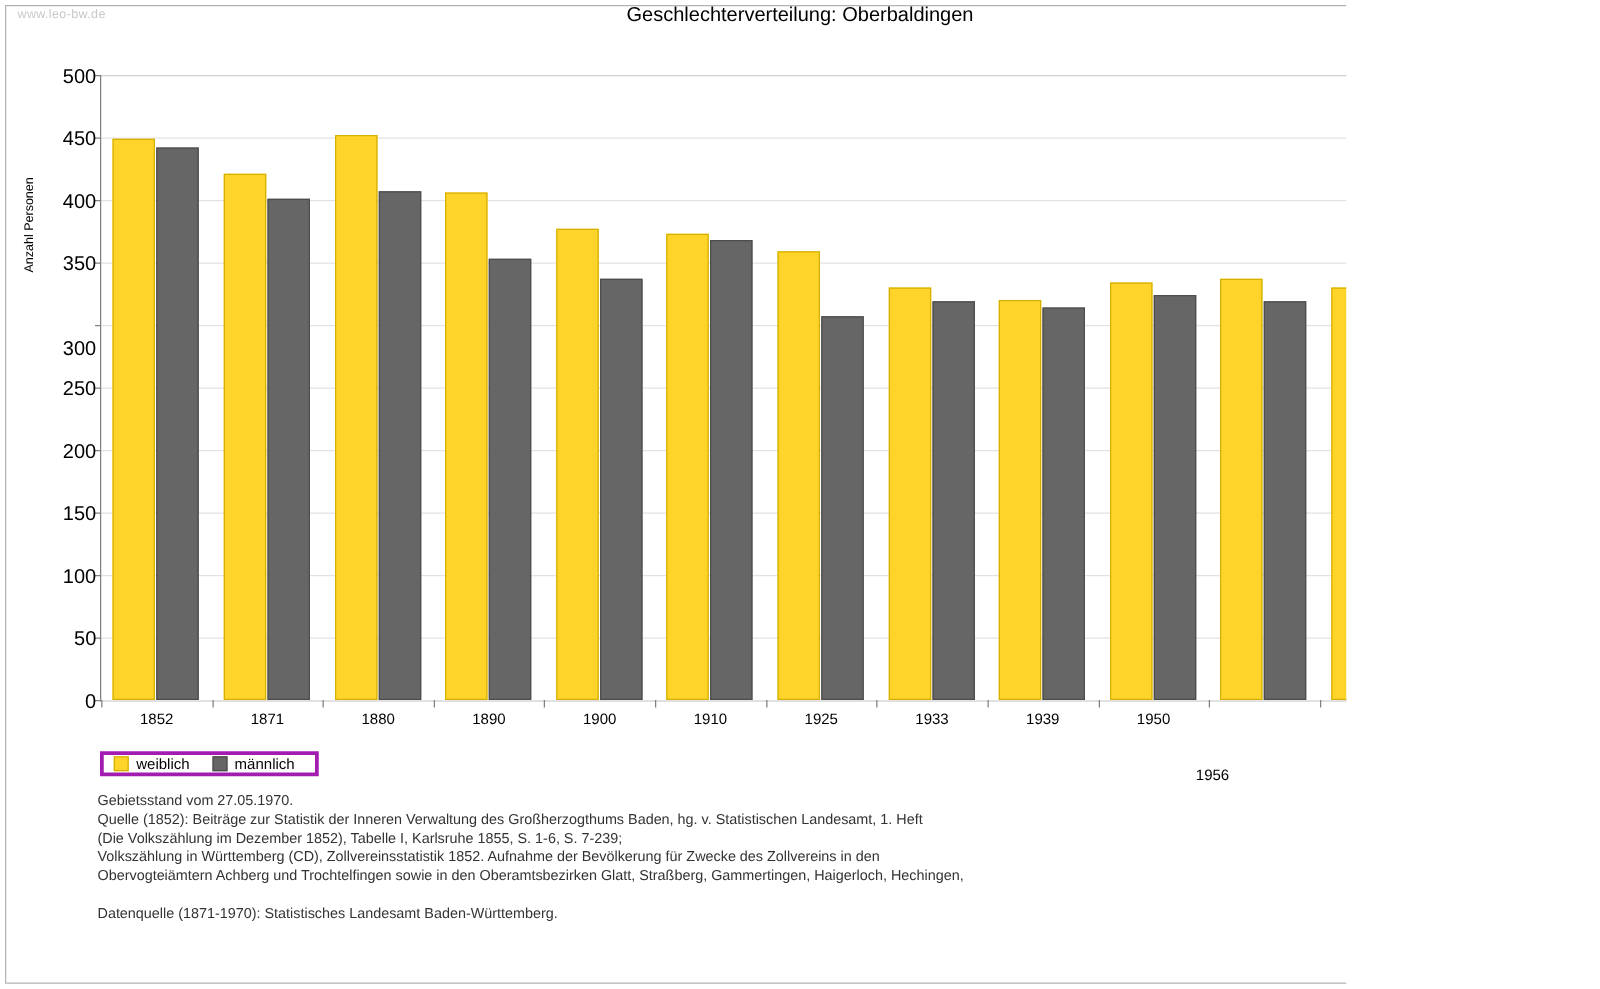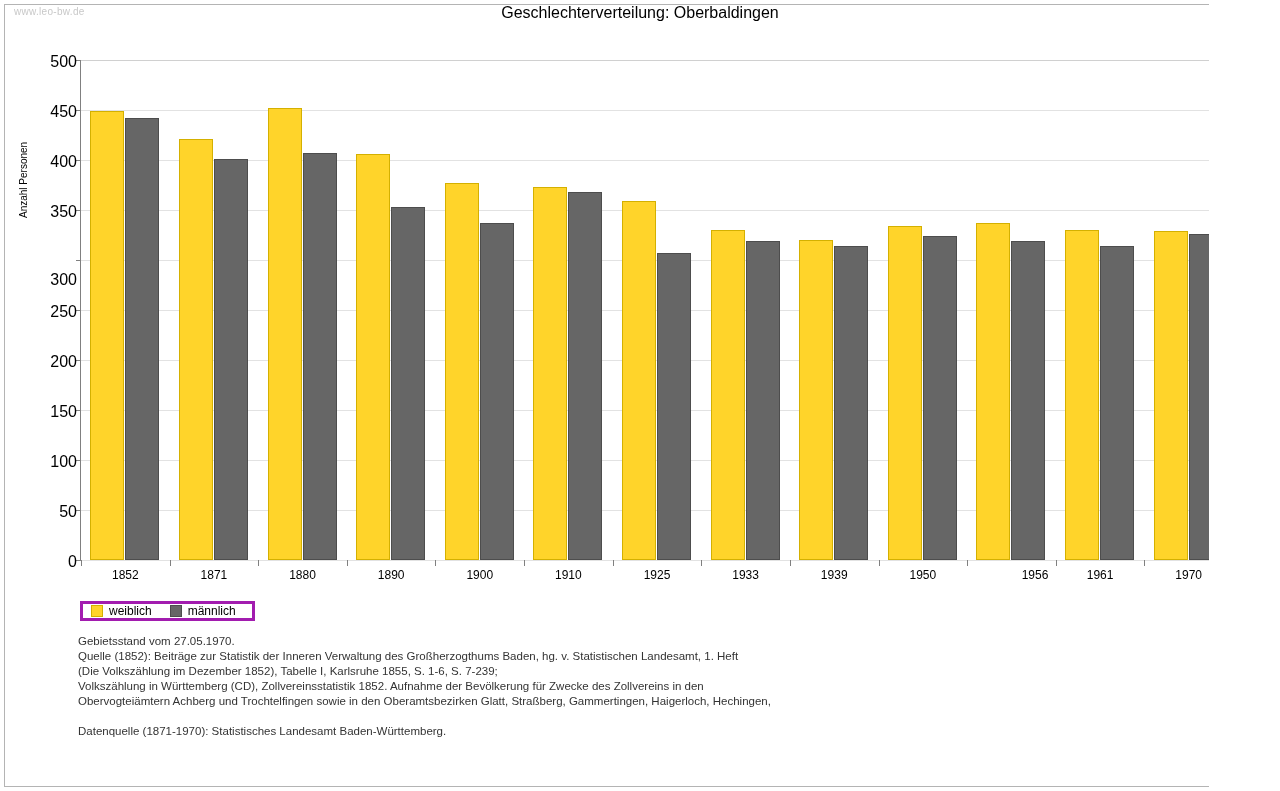--- a/index.html
+++ b/index.html
@@ -5,21 +5,21 @@
   html, body {
     margin: 0;
     padding: 0;
     background: #ffffff;
   }
   body {
     font-family: "Liberation Sans", sans-serif;
   }
   .page {
     position: relative;
-    width: 1209px;
+    width: 1077px;
     height: 791px;
     background: #ffffff;
     box-sizing: border-box;
     overflow: hidden;
     padding-left: 21px;
   }
   .frame {
     position: absolute;
     left: 4px;
     top: 4px;
@@ -310,21 +310,21 @@
         <div class="xtick-label" style="left: 442.385px;">1910</div>
         <div class="xtick-mark" style="left: 531.692px;"></div>
         <div class="xtick-label" style="left: 531px;">1925</div>
         <div class="xtick-mark" style="left: 620.308px;"></div>
         <div class="xtick-label" style="left: 619.615px;">1933</div>
         <div class="xtick-mark" style="left: 708.923px;"></div>
         <div class="xtick-label" style="left: 708.231px;">1939</div>
         <div class="xtick-mark" style="left: 797.538px;"></div>
         <div class="xtick-label" style="left: 796.846px;">1950</div>
         <div class="xtick-mark" style="left: 886.154px;"></div>
-        <div class="xtick-label" style="left: 909px;">1956</div>
+        <div class="xtick-label" style="left: 844px; margin-top: 45px;">1956</div>
         <div class="xtick-mark" style="left: 974.769px;"></div>
         <div class="xtick-label" style="left: 974.077px;">1961</div>
         <div class="xtick-mark" style="left: 1063.38px;"></div>
         <div class="xtick-label" style="left: 1062.69px;">1970</div>
         <div class="xtick-mark" style="left: 1152px;"></div>
       </div>
   </div>
 
   <div class="legend">
     <div class="legend-item">

